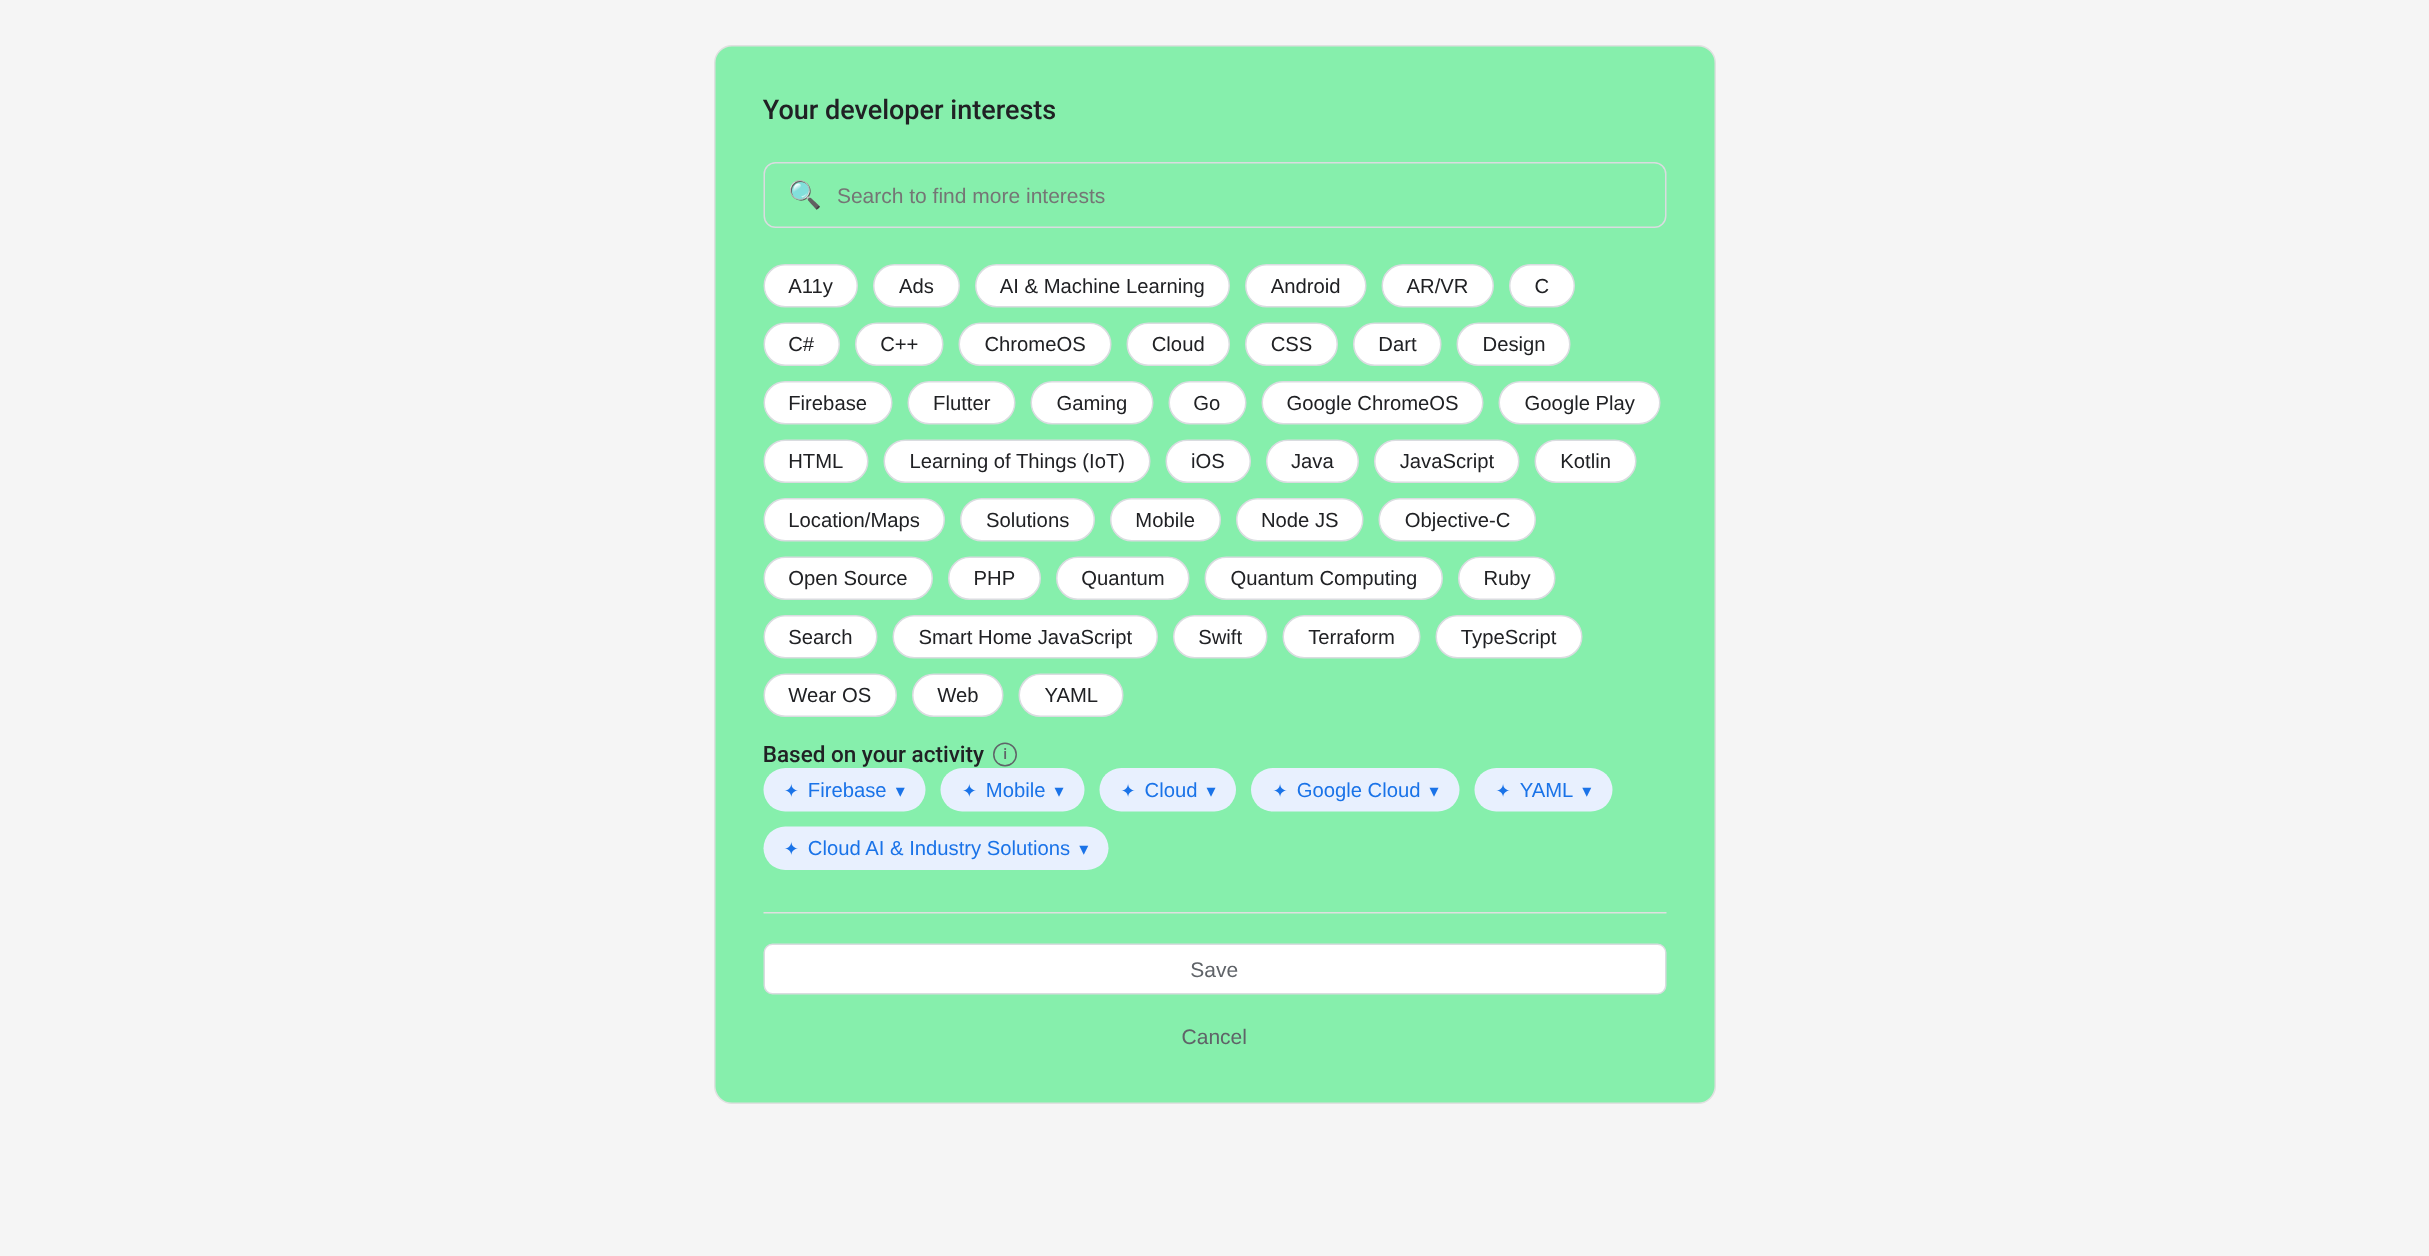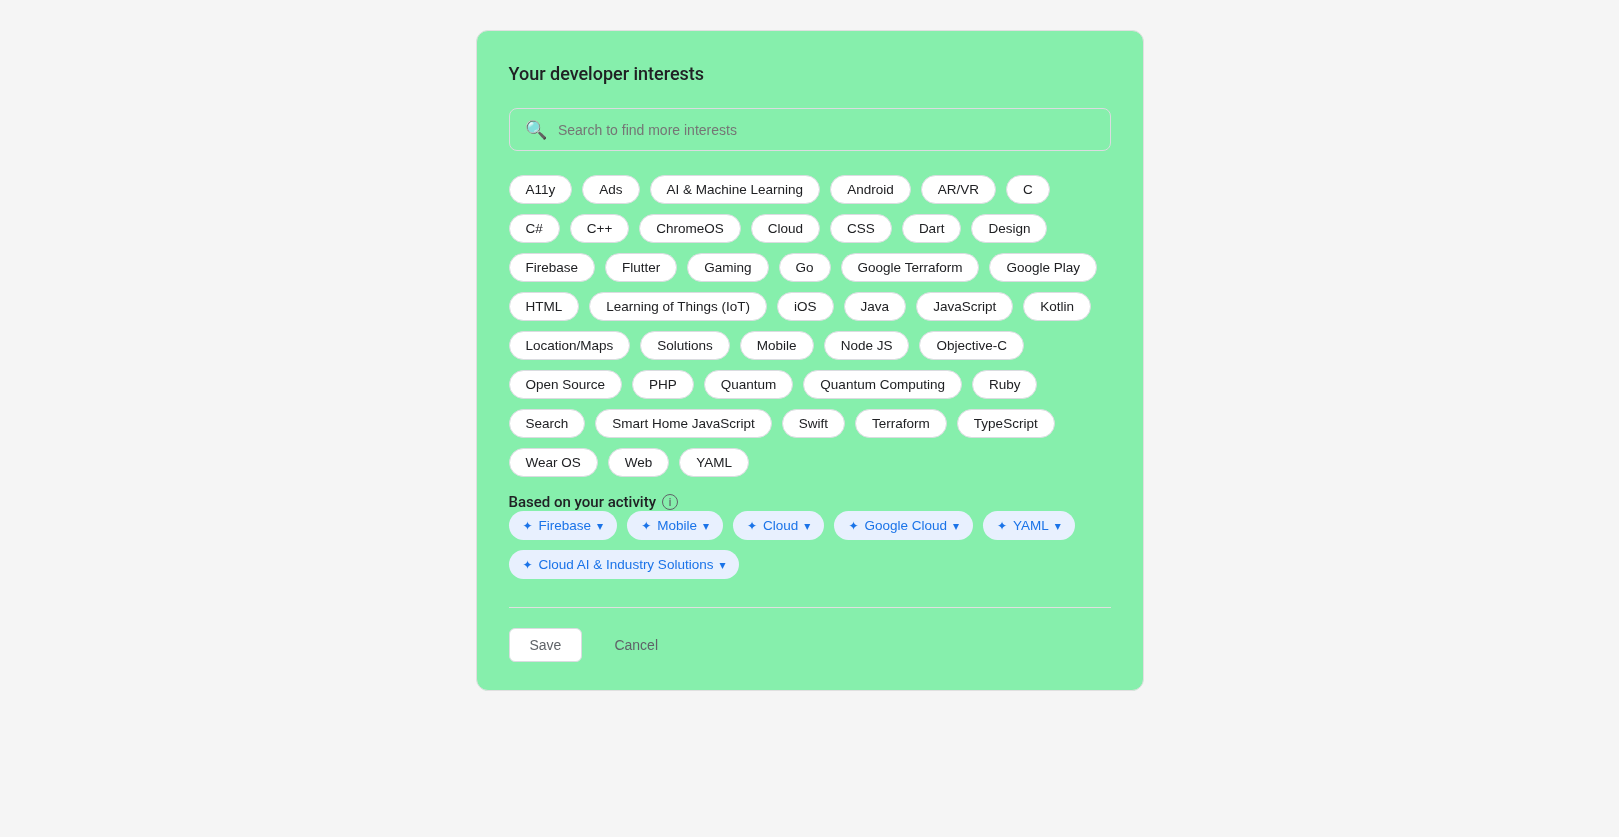--- a/index.html
+++ b/index.html
@@ -114,20 +114,21 @@
       color: #1a73e8;
     }
     .divider {
       border: none;
       border-top: 1px solid #e0e0e0;
       margin-bottom: 20px;
     }
     .actions {
       display: flex;
       gap: 12px;
+      flex-direction: column;
     }
     .btn-save {
       padding: 8px 20px;
       border: 1px solid #dadce0;
       border-radius: 6px;
       background: #fff;
       font-size: 14px;
       color: #5f6368;
       cursor: pointer;
     }
@@ -162,21 +163,21 @@
       <button class="tag">C++</button>
       <button class="tag">ChromeOS</button>
       <button class="tag">Cloud</button>
       <button class="tag">CSS</button>
       <button class="tag">Dart</button>
       <button class="tag">Design</button>
       <button class="tag">Firebase</button>
       <button class="tag">Flutter</button>
       <button class="tag">Gaming</button>
       <button class="tag">Go</button>
-      <button class="tag">Google Terraform</button>
+      <button class="tag">Google ChromeOS</button>
       <button class="tag">Google Play</button>
       <button class="tag">HTML</button>
       <button class="tag">Learning of Things (IoT)</button>
       <button class="tag">iOS</button>
       <button class="tag">Java</button>
       <button class="tag">JavaScript</button>
       <button class="tag">Kotlin</button>
       <button class="tag">Location/Maps</button>
       <button class="tag">Solutions</button>
       <button class="tag">Mobile</button>

